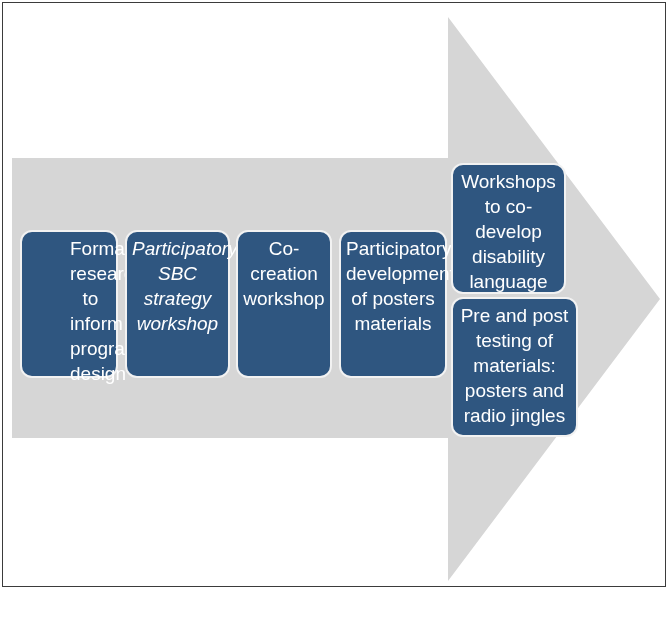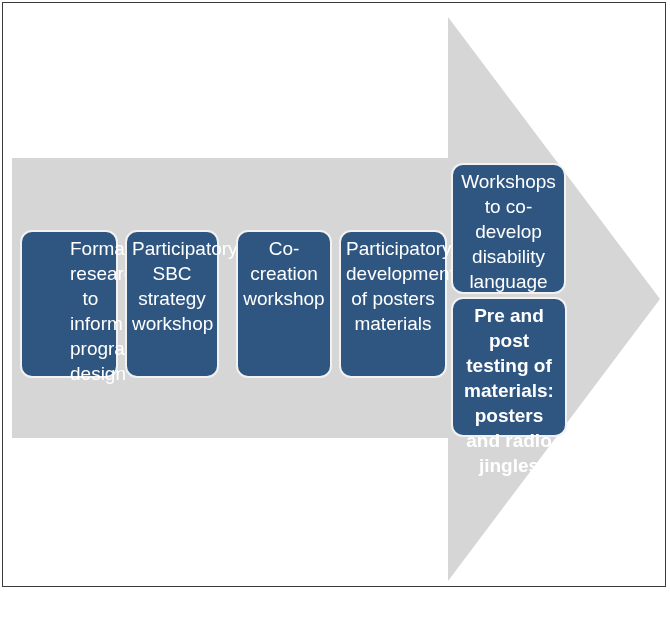--- a/index.html
+++ b/index.html
@@ -61,25 +61,25 @@
     -webkit-font-smoothing: antialiased;
   }
 
   .proc-box .box-label {
     display: block;
     width: 100%;
   }
 
   
   #box-1 { left: 17px;  top: 227px; width: 98px;  height: 148px; padding-left: 48px; }
-  #box-2 { left: 122px; top: 227px; width: 94px; height: 148px; }
+  #box-2 { left: 122px; top: 227px; width: 105px; height: 148px; font-style: italic; }
   #box-3 { left: 233px; top: 227px; width: 96px;  height: 148px; }
   #box-4 { left: 336px; top: 227px; width: 108px; height: 148px; }
   #box-5 { left: 448px; top: 160px; width: 115px; height: 131px; }
-  #box-6 { left: 448px; top: 294px; width: 116px; height: 140px; font-weight: bold; }
+  #box-6 { left: 448px; top: 294px; width: 127px; height: 140px; }
 
   .caption {
     position: absolute;
     left: 4px;
     top: 602px;
     width: 660px;
     font-family: "Liberation Sans", sans-serif;
     font-size: 15px;
     color: #000000;
     line-height: 1.2;

